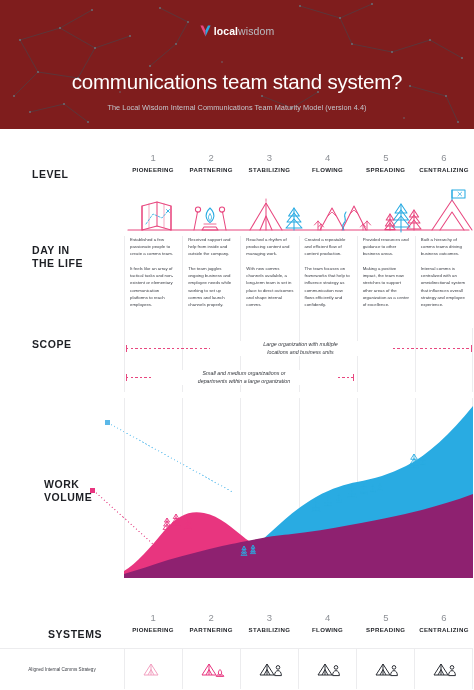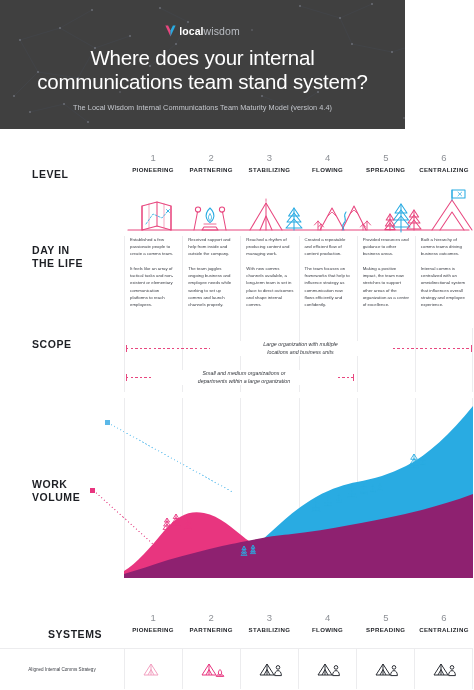--- a/index.html
+++ b/index.html
@@ -4,21 +4,21 @@
 <style>
   html,body{margin:0;padding:0;}
   body{
     width:474px;height:690px;background:#ffffff;
     font-family:"Liberation Sans","DejaVu Sans",sans-serif;
     overflow:hidden;position:relative;
   }
   .page{position:relative;width:474px;height:690px;overflow:hidden;}
 
   
-  .hero{position:relative;width:405px;height:129px;background:#404040;overflow:hidden;}
+  .hero{position:relative;width:474px;height:129px;background:#7f1d1d;overflow:hidden;}
   .hero svg.stars{position:absolute;inset:0;width:474px;height:129px;}
   .hero-inner{position:relative;z-index:2;text-align:center;padding-top:24px;}
   .logo-row{display:flex;align-items:center;justify-content:center;gap:3px;height:14px;}
   .logo-mark{width:11px;height:12px;display:block;}
   .logo-text{font-size:10.5px;letter-spacing:.1px;line-height:12px;}
   .logo-text .b{color:#ffffff;font-weight:700;}
   .logo-text .l{color:#b9bcc2;font-weight:400;}
   .hero h1{
     margin:8px 0 0 0;color:#ffffff;font-weight:400;
     font-size:20.5px;line-height:24px;letter-spacing:-.2px;
@@ -143,21 +143,21 @@
     <div class="hero-inner">
       <div class="logo-row">
         <svg class="logo-mark" viewBox="0 0 11 12">
           <path d="M0.4 0.6 L5.5 11.4 L5.5 5.4 L3.1 0.6 Z" fill="#e8477f"></path>
           <path d="M10.6 0.6 L5.5 11.4 L5.5 5.4 L7.9 0.6 Z" fill="#29abe2"></path>
         </svg>
         <div class="logo-text"><span class="b">local</span><span class="l">wisdom</span></div>
       </div>
 
       <h1>
-        <span>Where does your internal</span><br>
+        <br>
         <span>communications team stand system?</span>
       </h1>
       <div class="sub">The Local Wisdom Internal Communications Team Maturity Model (version 4.4)</div>
     </div>
   </div>
 
   <div class="rowlabel" style="left:32px;top:168px;">LEVEL</div>
 
   <div class="levelhead">
     <div class="cell">
@@ -328,21 +328,21 @@
     </div>
     <div class="scopetxt" style="left:28px;top:40px;width:178px;">
       <span>Small and medium organizations or</span><br>
       <span>departments within a large organization</span>
     </div>
   </div>
 
   <div class="legend-sq" style="left:105px;top:420px;background:#5bb8e8;"></div>
   <div class="leader blue" style="left:111px;top:424px;width:139px;transform:rotate(29deg);"></div>
 
-  <div class="rowlabel" style="left:32px;top:478px;">
+  <div class="rowlabel" style="left:44px;top:478px;">
     <span>WORK</span><br>
     <span>VOLUME</span>
   </div>
   <div class="legend-sq" style="left:90px;top:488px;background:#e8357f;"></div>
   <div class="leader pink" style="left:96px;top:492px;width:78px;transform:rotate(42deg);"></div>
 
   <div class="chart">
     <svg viewBox="0 0 349 210" width="349" height="210">
 
       <g stroke="#ececee" stroke-width="1">

